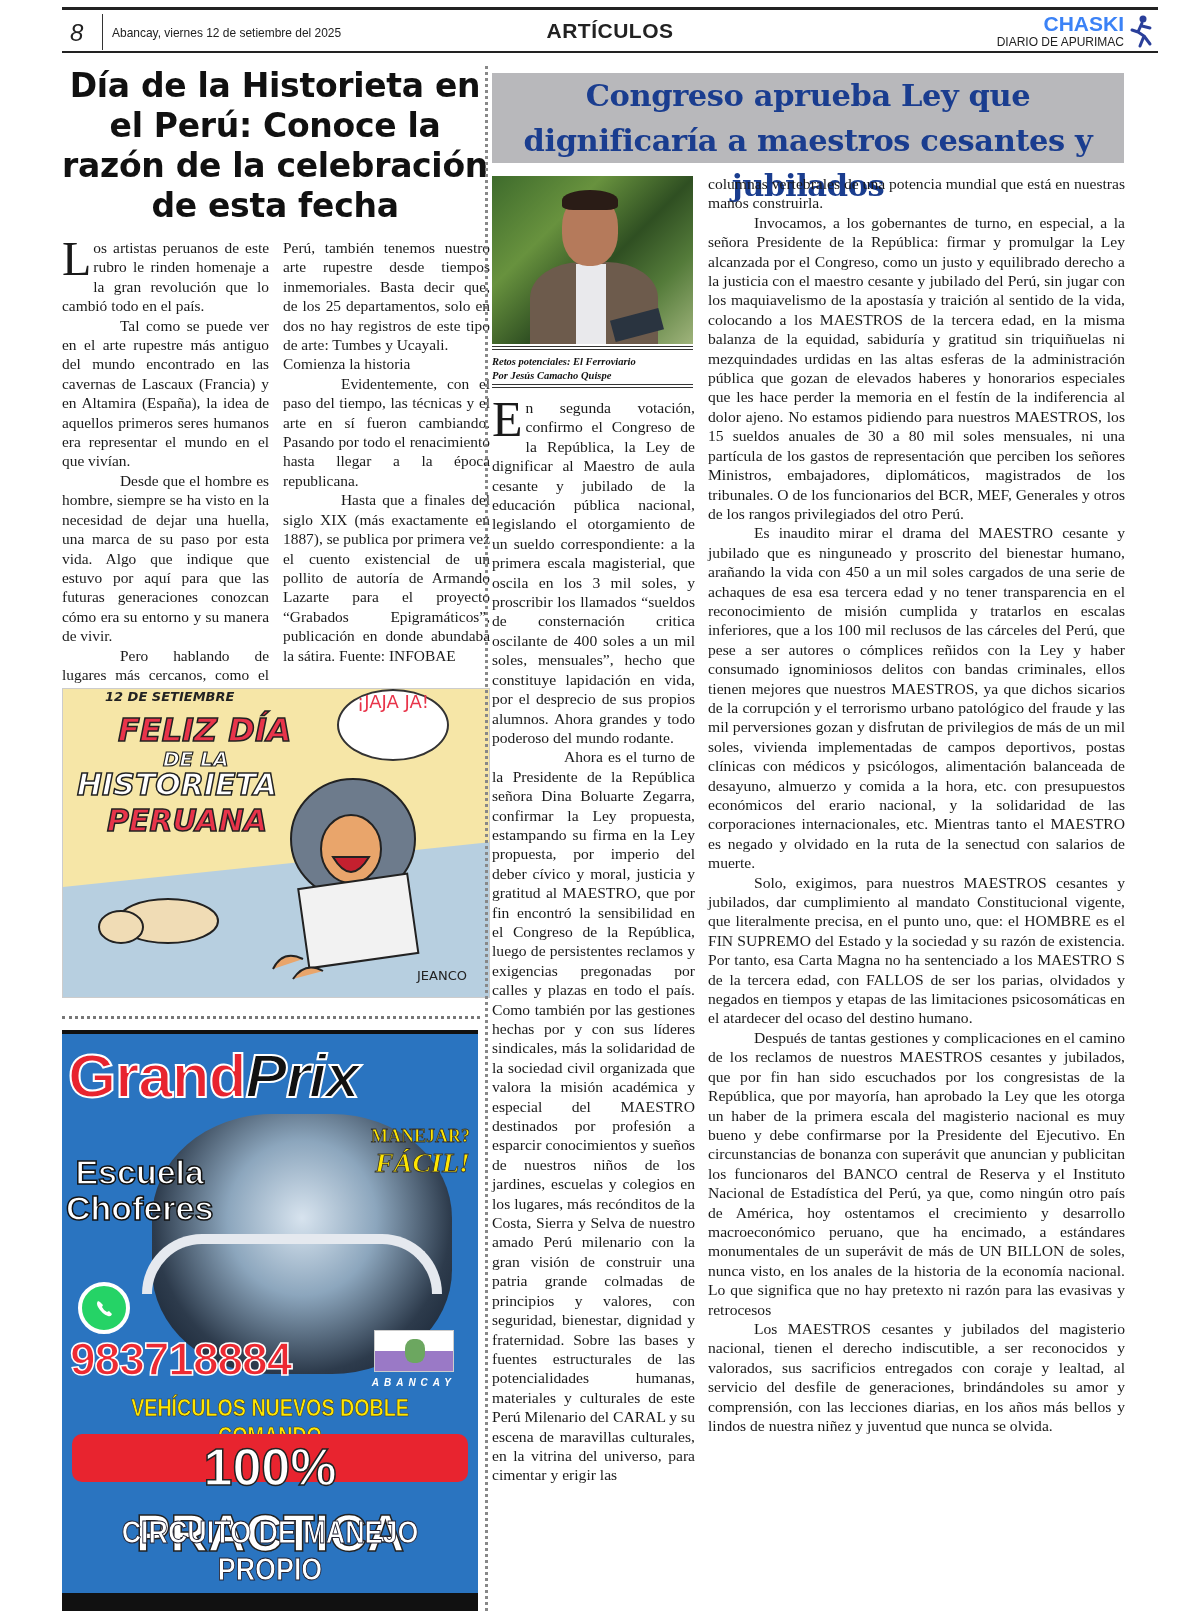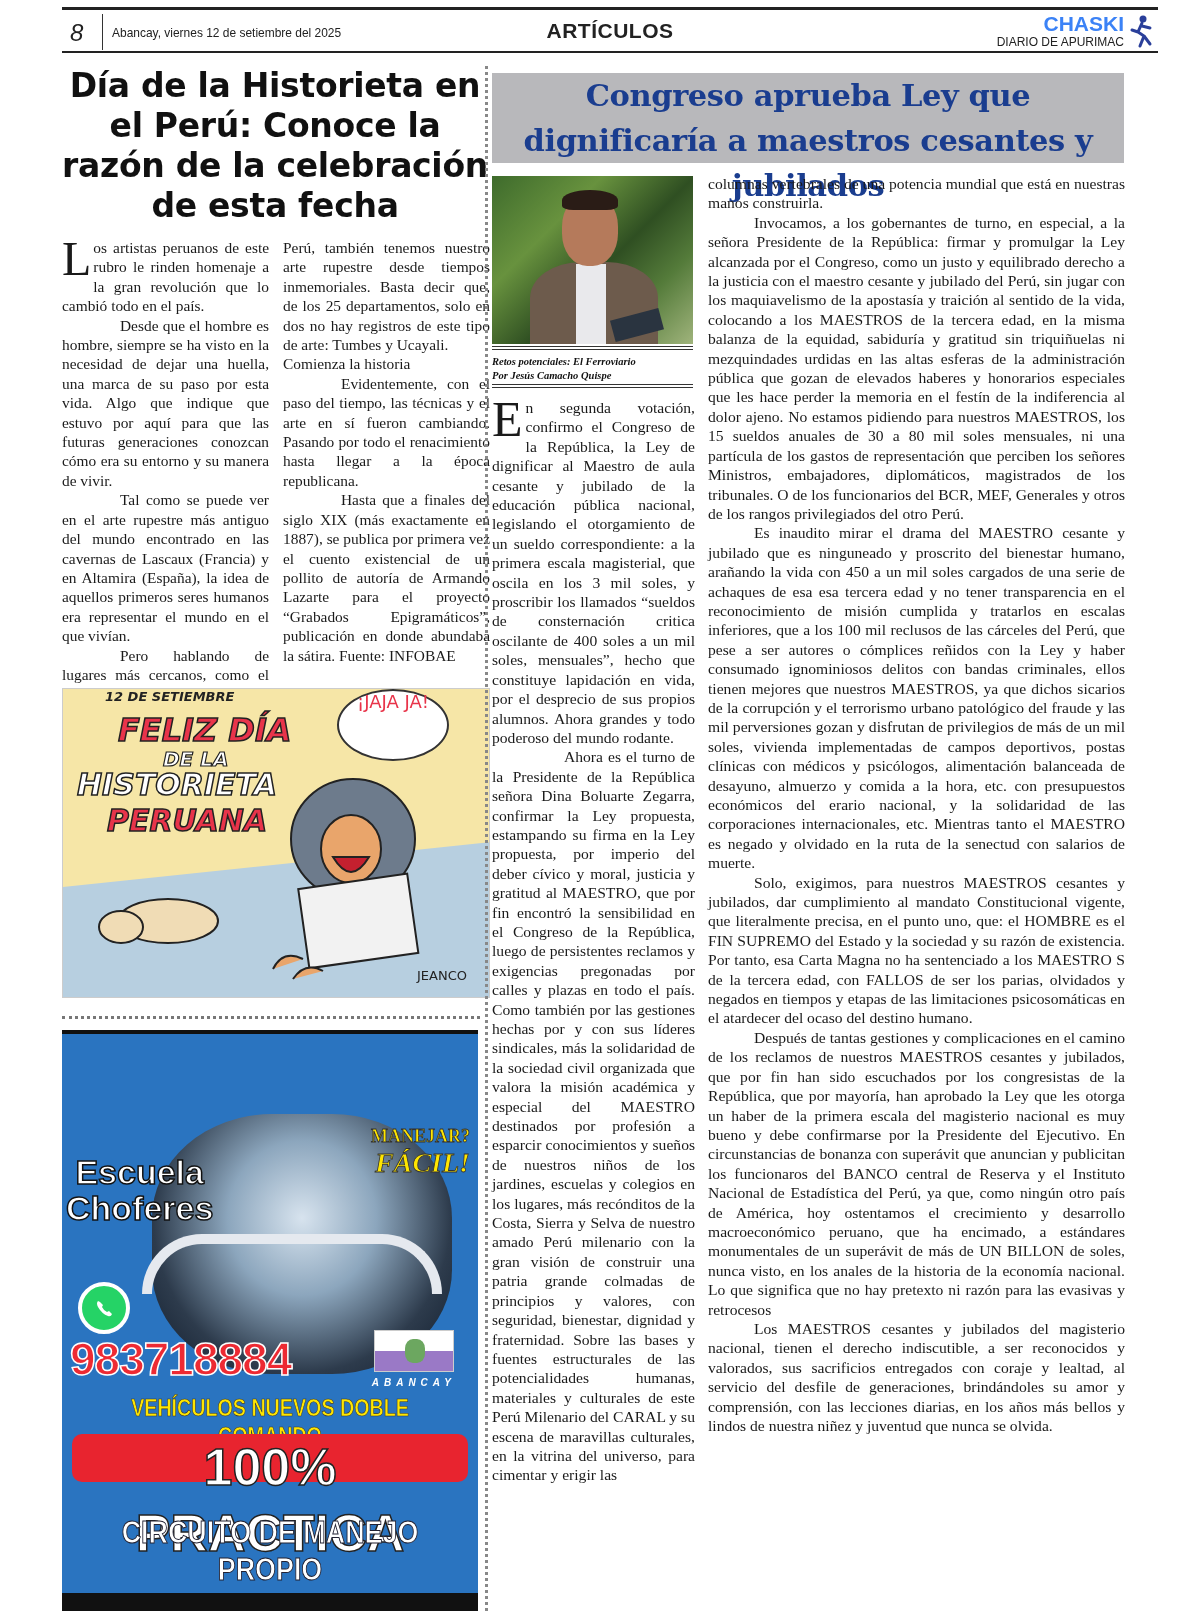--- a/index.html
+++ b/index.html
@@ -95,22 +95,22 @@
   <svg class="brand-icon" viewBox="0 0 26 36">
     <circle cx="15" cy="5" r="3.5" fill="#2a3f9a"></circle>
     <path d="M14 9 L10 18 L16 22 L12 32 M10 18 L4 16 M14 12 L22 14 M16 22 L22 30" stroke="#2a3f9a" stroke-width="3" fill="none" stroke-linecap="round"></path>
   </svg>
 </div>
 
 <h1 class="left-title">Día de la Historieta en el Perú: Conoce la razón de la celebración de esta fecha</h1>
 
 <div class="cols-left">
   <p class="first"><span class="dropcap">L</span><span>os artistas peruanos de este rubro le rinden homenaje a la gran revolución que lo cambió todo en el país.</span></p>
+  <p>Tal como se puede ver en el arte rupestre más antiguo del mundo encontrado en las cavernas de Lascaux (Francia) y en Altamira (España), la idea de aquellos primeros seres humanos era representar el mundo en el que vivían.</p>
   <p>Desde que el hombre es hombre, siempre se ha visto en la necesidad de dejar una huella, una marca de su paso por esta vida. Algo que indique que estuvo por aquí para que las futuras generaciones conozcan cómo era su entorno y su manera de vivir.</p>
-  <p>Tal como se puede ver en el arte rupestre más antiguo del mundo encontrado en las cavernas de Lascaux (Francia) y en Altamira (España), la idea de aquellos primeros seres humanos era representar el mundo en el que vivían.</p>
   <p>Pero hablando de lugares más cercanos, como el Perú, también tenemos nuestro arte rupestre desde tiempos inmemoriales. Basta decir que, de los 25 departamentos, solo en dos no hay registros de este tipo de arte: Tumbes y Ucayali.</p>
   <p class="first">Comienza la historia</p>
   <p>Evidentemente, con el paso del tiempo, las técnicas y el arte en sí fueron cambiando. Pasando por todo el renacimiento hasta llegar a la época republicana.</p>
   <p>Hasta que a finales del siglo XIX (más exactamente en 1887), se publica por primera vez el cuento existencial de un pollito de autoría de Armando Lazarte para el proyecto “Grabados Epigramáticos”, publicación en donde abundaba la sátira. Fuente: INFOBAE</p>
 </div>
 
 <div class="comic">
   <div class="floor"></div>
   <div class="date">12 DE SETIEMBRE</div>
   <div class="t1">FELIZ DÍA</div>
@@ -130,20 +130,21 @@
     <ellipse cx="28" cy="38" rx="22" ry="16" fill="#f0dcb5" stroke="#222" stroke-width="2"></ellipse>
   </svg>
   <div class="sig">JEANCO</div>
 </div>
 
 <div class="dotsep"></div>
 
 <div class="ad">
   <div class="face"></div>
   <div class="wheel"></div>
+  <div class="brand"><span>Grand</span><span class="brand2">Prix</span></div>
   <div class="manejar">
     <div class="l1">MANEJAR?</div>
     <div class="l2">FÁCIL!</div>
   </div>
   <div class="escuela">
     <div>Escuela</div>
     <div>Choferes</div>
   </div>
   <div class="wa">
     <svg width="26" height="26" viewBox="0 0 26 26">

